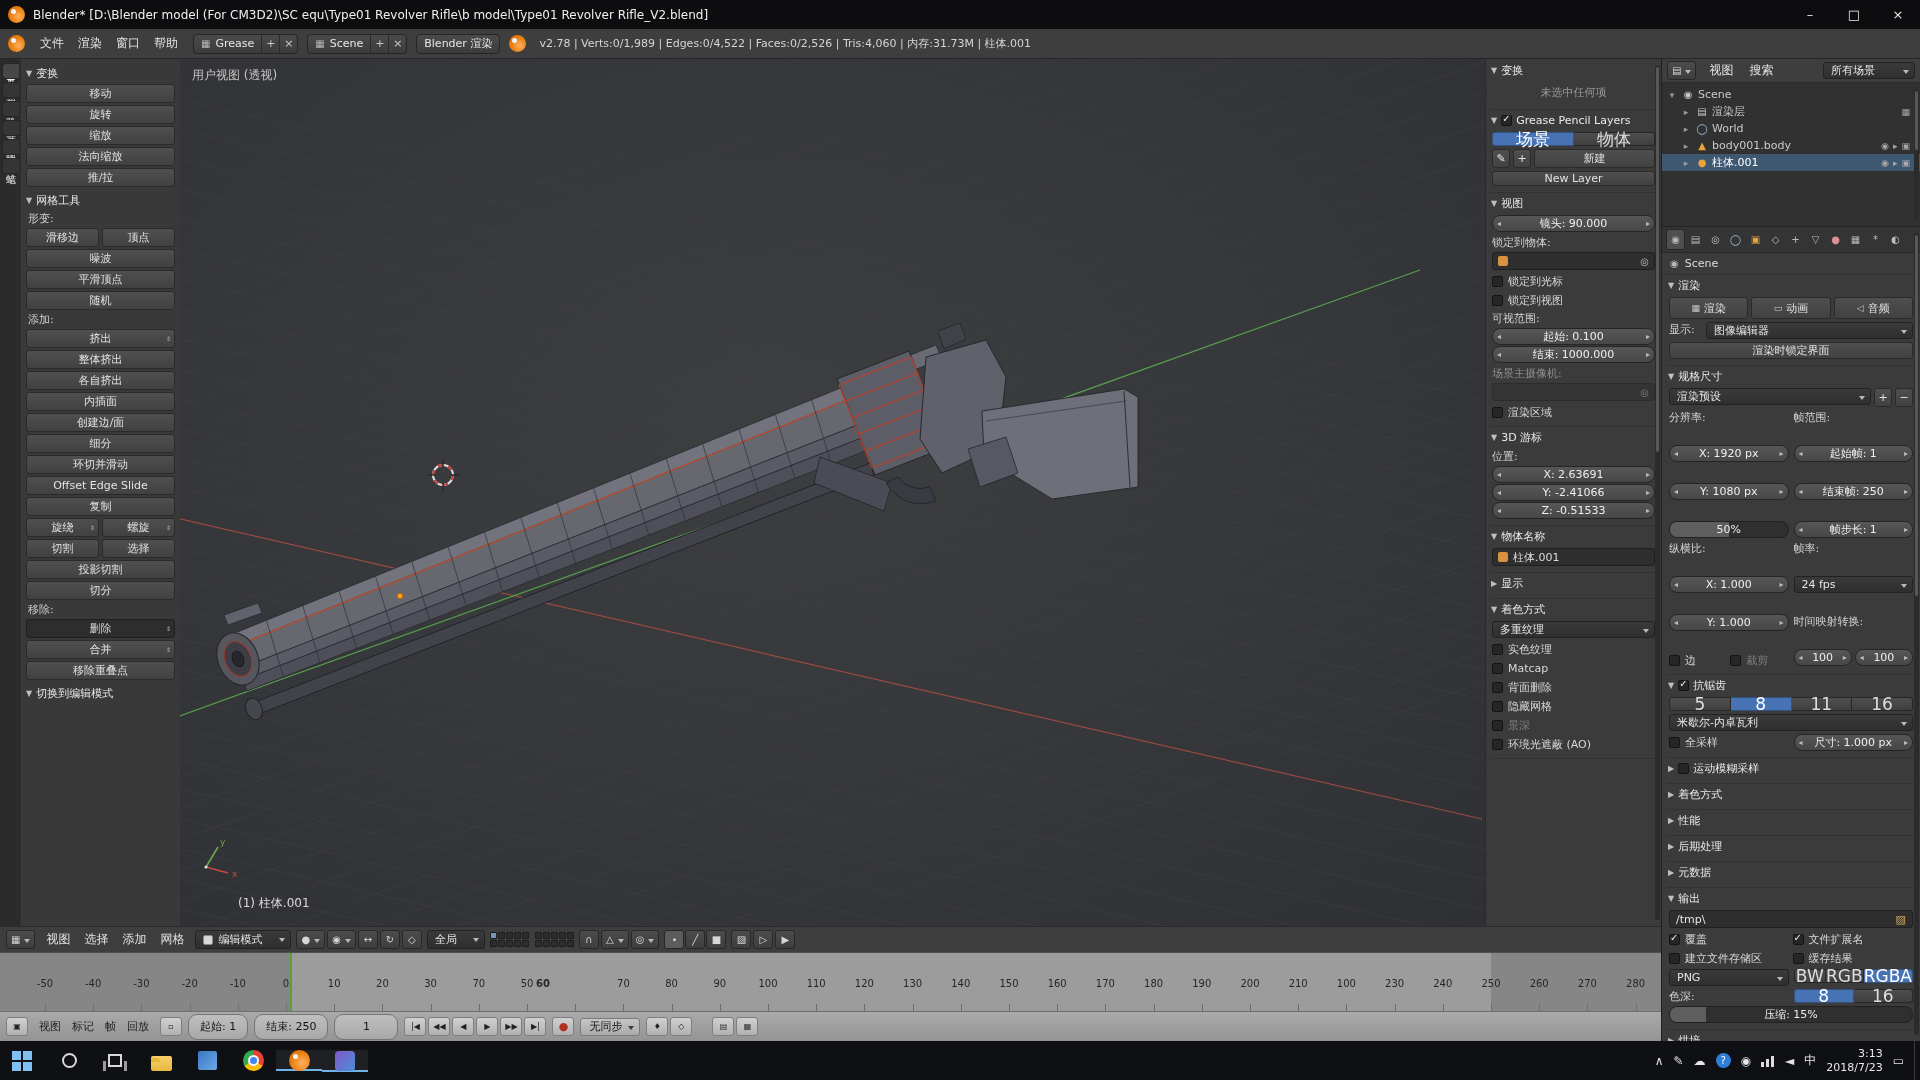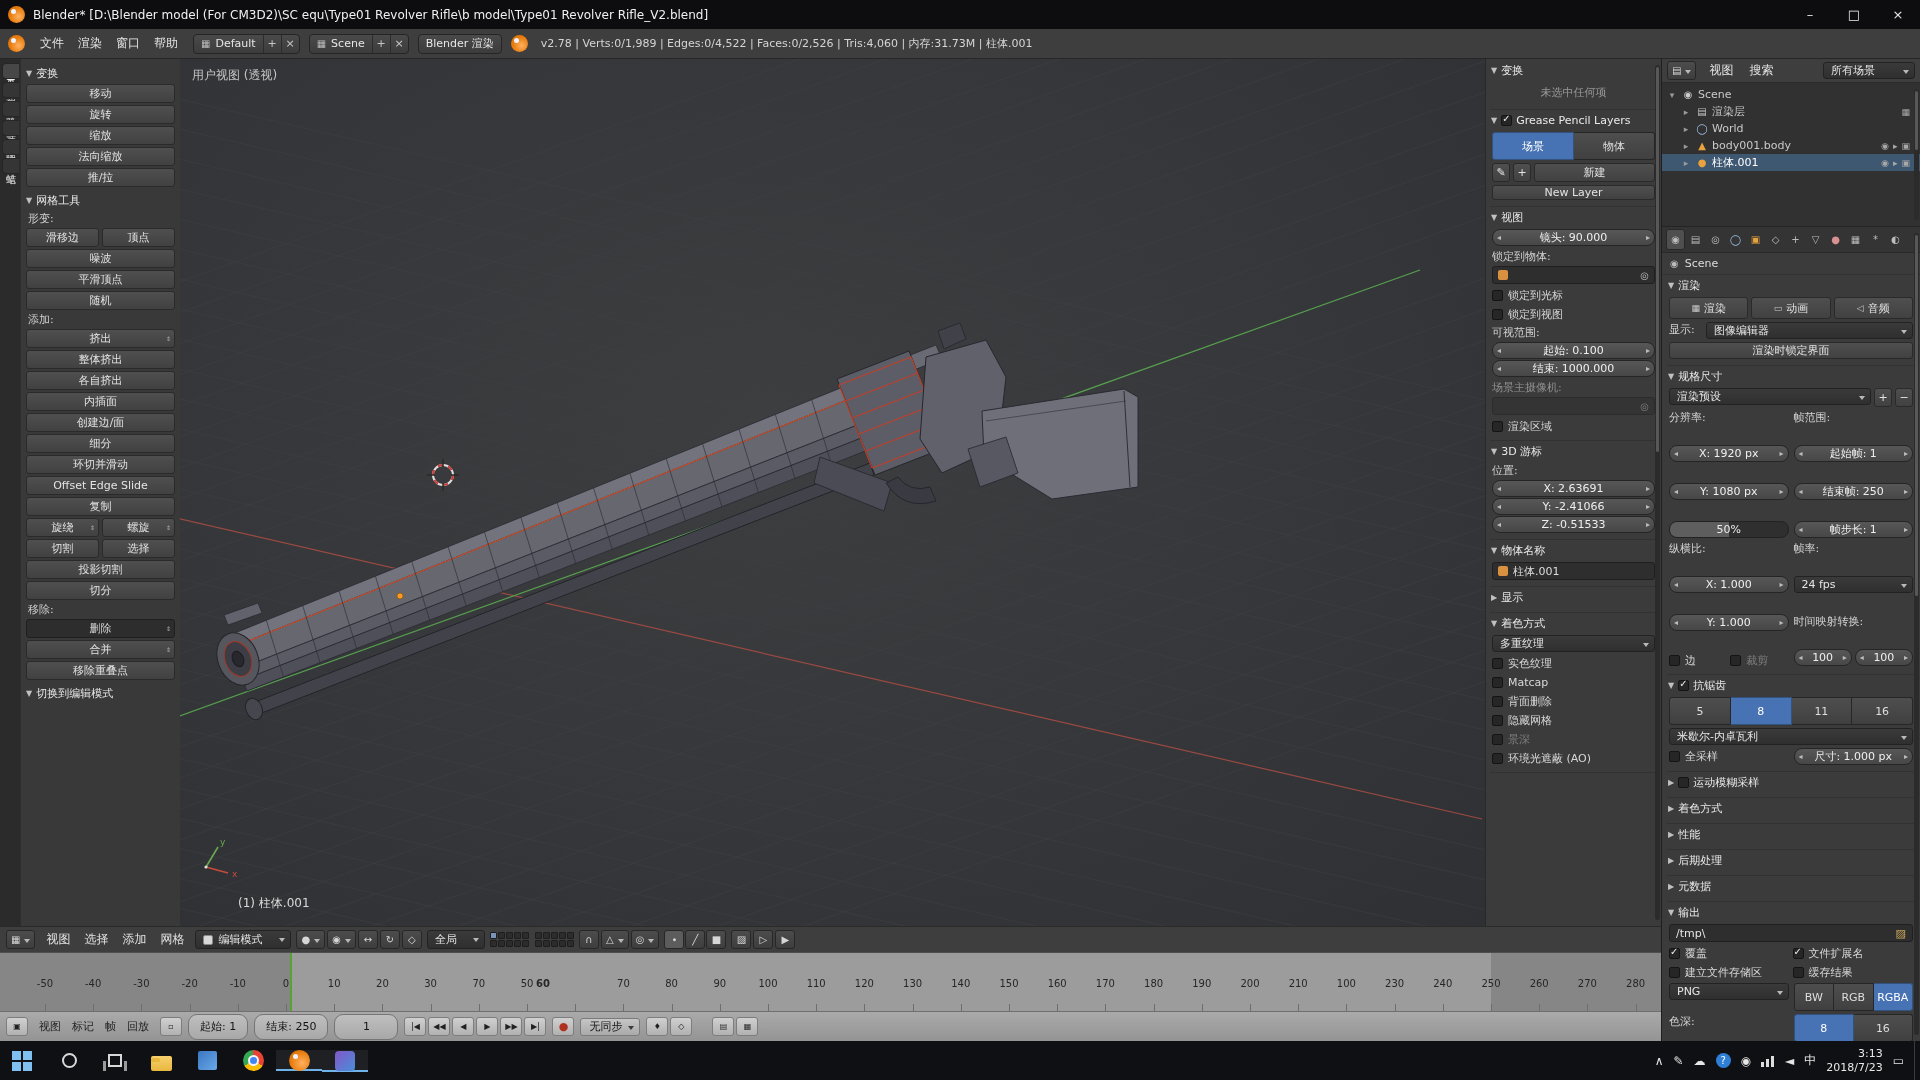--- a/index.html
+++ b/index.html
@@ -80,21 +80,21 @@
 .center-dim{color:#999;text-align:center;padding:3px 0;}
 .nfield{height:17px;border-radius:8px;background:linear-gradient(#575757,#474747);border:1px solid #252525;color:#efefef;display:flex;align-items:center;justify-content:center;position:relative;font-size:11px;white-space:nowrap;}
 .nfield .arr{position:absolute;top:0;bottom:0;width:12px;display:flex;align-items:center;justify-content:center;color:#bdbdbd;font-size:8px;}
 .nfield .arr.l{left:0}.nfield .arr.r{right:0}
 .fgrp{display:flex;flex-direction:column;gap:1px;}
 .cbrow{display:flex;align-items:center;gap:5px;height:16px;color:#d8d8d8;white-space:nowrap;overflow:hidden;}
 .cbrow.dis{color:#7d7d7d;}
 .cb{width:11px;height:11px;border-radius:2px;background:#262626;border:1px solid #141414;position:relative;flex:0 0 auto;}
 .cb.on::after{content:"✓";position:absolute;left:0;top:-3px;color:#ececec;font-size:10px;}
 .seg{display:flex;}
-.seg .sitem{flex:1;height:28px;background:linear-gradient(#4e4e4e,#404040);border:1px solid #262626;border-left-width:0;color:#dedede;display:flex;align-items:center;justify-content:center;font-size:11px;text-align:center;}
+.seg .sitem{flex:1;height:14px;background:linear-gradient(#4e4e4e,#404040);border:1px solid #262626;border-left-width:0;color:#dedede;display:flex;align-items:center;justify-content:center;font-size:17px;text-align:center;}
 .seg .sitem:first-child{border-left-width:1px;border-radius:3px 0 0 3px;}
 .seg .sitem:last-child{border-radius:0 3px 3px 0;}
 .seg .sitem.act{background:#4772b3;color:#fff;border-color:#33527e;}
 .objfield{height:18px;border-radius:3px;background:#2e2e2e;border:1px solid #1f1f1f;display:flex;align-items:center;padding:0 5px;gap:5px;color:#ddd;}
 .objfield.dim{opacity:.5;}
 .cubeglyph{width:10px;height:10px;background:#d8913f;border-radius:2px;flex:0 0 auto;}
 .eyedrop{margin-left:auto;color:#bbb;font-size:10px;}
 .slider{height:17px;border-radius:8px;background:#2f2f2f;border:1px solid #222;position:relative;color:#ececec;display:flex;align-items:center;justify-content:center;overflow:hidden;font-size:11px;}
 .slider .fill{position:absolute;left:0;top:0;bottom:0;background:#5e5e5e;}
 .slider span{position:relative;}
@@ -181,21 +181,21 @@
     <div class="blender-logo"></div>
     <div id="info-menus" class="row g2">
         <div class="menu-item">文件</div>
         <div class="menu-item">渲染</div>
         <div class="menu-item">窗口</div>
         <div class="menu-item">帮助</div>
       </div>
     <div class="idrop">
       <span class="seg">
           <span class="micon">▦</span>
-          <span>Default</span>
+          <span>Grease</span>
         </span>
       <span class="mini">+</span>
       <span class="mini">×</span>
     </div>
     <div class="idrop">
       <span class="seg">
           <span class="micon">▦</span>
           <span>Scene</span>
         </span>
       <span class="mini">+</span>

